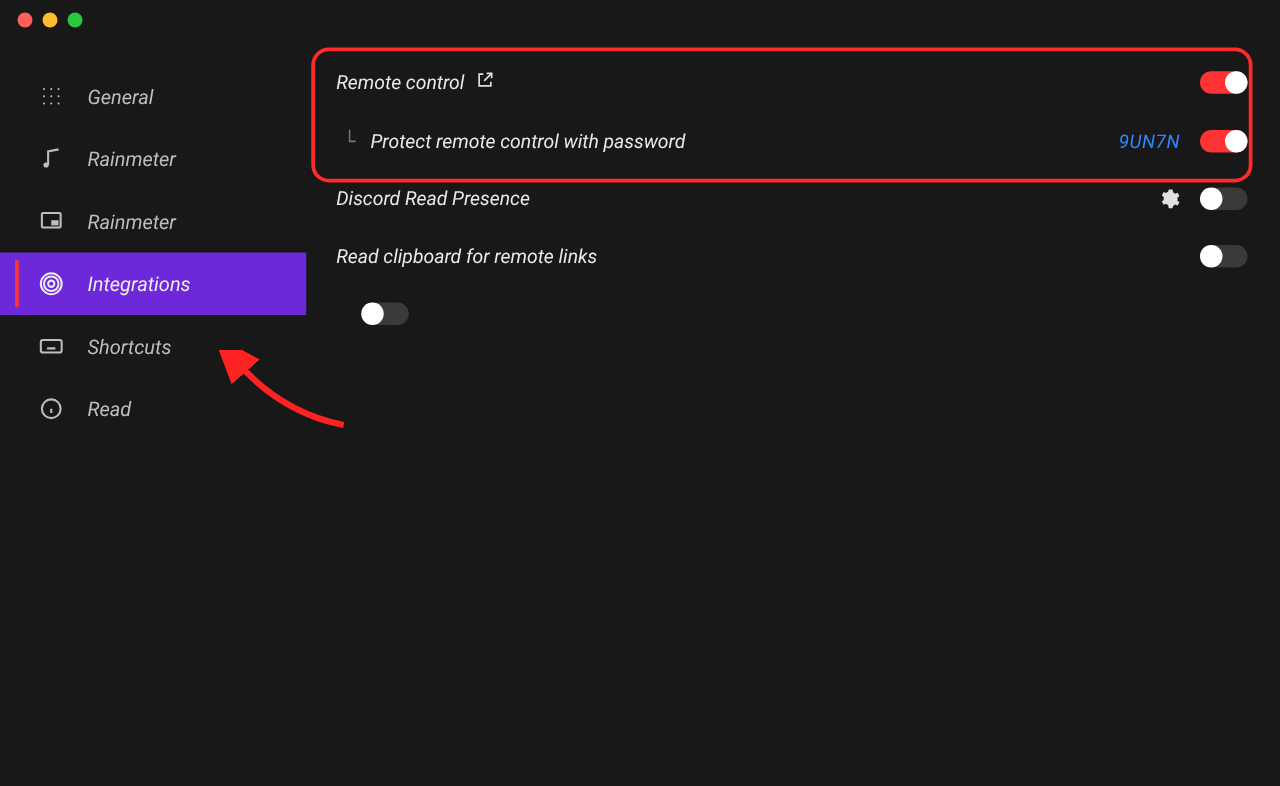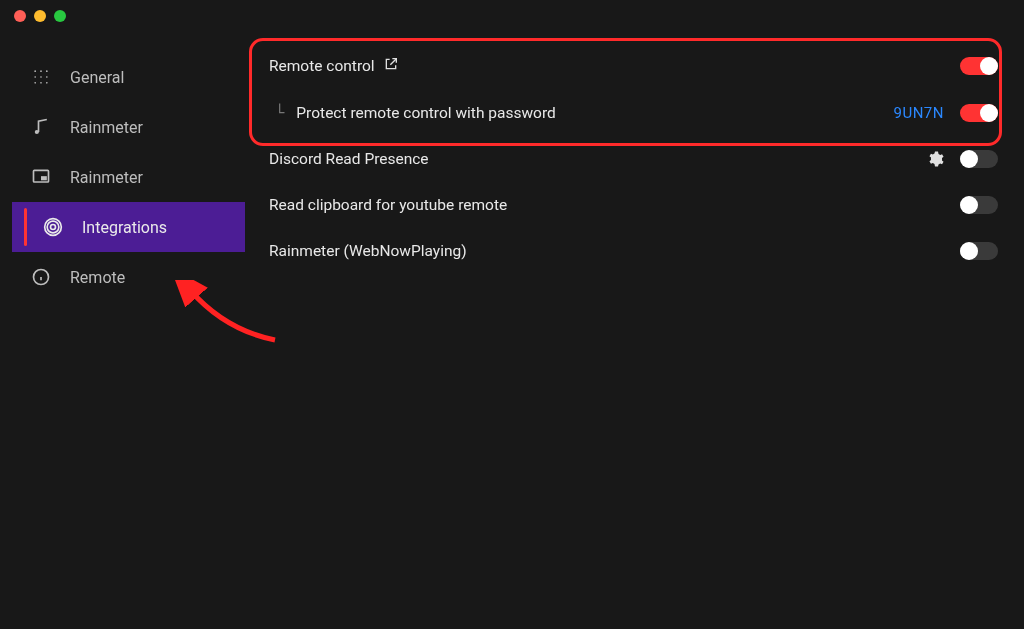--- a/index.html
+++ b/index.html
@@ -28,39 +28,39 @@
       height: 12px;
       border-radius: 50%;
     }
     .tl-close { background: #ff5f57; }
     .tl-min   { background: #febc2e; }
     .tl-max   { background: #28c840; }
 
     .layout {
       display: flex;
       height: calc(629px - 32px);
+      font-style: italic;
     }
     .sidebar {
       width: 245px;
       padding-top: 20px;
     }
     .sidebar-item {
       display: flex;
       align-items: center;
       gap: 18px;
       padding: 14px 26px 14px 30px;
       font-size: 16px;
       color: #bdbdbd;
       cursor: pointer;
       position: relative;
     }
     .sidebar-item.active {
-      background: #4c1d95;
+      background: #6d28d9;
       color: #eaeaea;
-      margin-left: 12px;
     }
     .sidebar-item.active::before {
       content: "";
       position: absolute;
       left: 12px;
       top: 6px;
       bottom: 6px;
       width: 3px;
       background: #ff3333;
       border-radius: 2px;
@@ -214,30 +214,43 @@
       <span class="sidebar-icon">
         <svg viewBox="0 0 24 24" width="20" height="20" stroke-width="2">
           <circle cx="12" cy="12" r="3"></circle>
             <circle cx="12" cy="12" r="7"></circle>
             <circle cx="12" cy="12" r="10"></circle>
         </svg>
       </span>
       <span>Integrations</span>
     </div>
 
+    <div class="sidebar-item">
+      <span class="sidebar-icon">
+        <svg viewBox="0 0 24 24" width="20" height="20" stroke-width="2">
+          <rect x="2" y="6" width="20" height="12" rx="2"></rect>
+          <line x1="6" y1="10" x2="6" y2="10"></line>
+            <line x1="10" y1="10" x2="10" y2="10"></line>
+            <line x1="14" y1="10" x2="14" y2="10"></line>
+            <line x1="18" y1="10" x2="18" y2="10"></line>
+          <line x1="8" y1="14" x2="16" y2="14"></line>
+        </svg>
+      </span>
+      <span>Shortcuts</span>
+    </div>
 
     <div class="sidebar-item">
       <span class="sidebar-icon">
         <svg viewBox="0 0 24 24" width="20" height="20" stroke-width="2">
           <circle cx="12" cy="12" r="9"></circle>
             <line x1="12" y1="8" x2="12" y2="8"></line>
             <line x1="12" y1="12" x2="12" y2="16"></line>
         </svg>
       </span>
-      <span>Remote</span>
+      <span>Read</span>
     </div>
 
   </nav>
 
   <main class="content">
 
     <div class="highlight-box"></div>
 
     <div class="row">
       <div class="label-wrap">
@@ -281,34 +294,31 @@
           </svg>
         </span>
         <div class="toggle">
             <div class="knob"></div>
           </div>
       </div>
     </div>
 
     <div class="row">
       <div class="label-wrap">
-        <span>Read clipboard for youtube remote</span>
+        <span>Read clipboard for remote links</span>
       </div>
       <div class="row-right">
         <div class="toggle">
             <div class="knob"></div>
           </div>
       </div>
     </div>
 
 
     <div class="row">
-      <div class="label-wrap">
-        <span>Rainmeter (WebNowPlaying)</span>
-      </div>
       <div class="row-right">
         <div class="toggle">
             <div class="knob"></div>
           </div>
       </div>
     </div>
 
   </main>
 </div>
 

